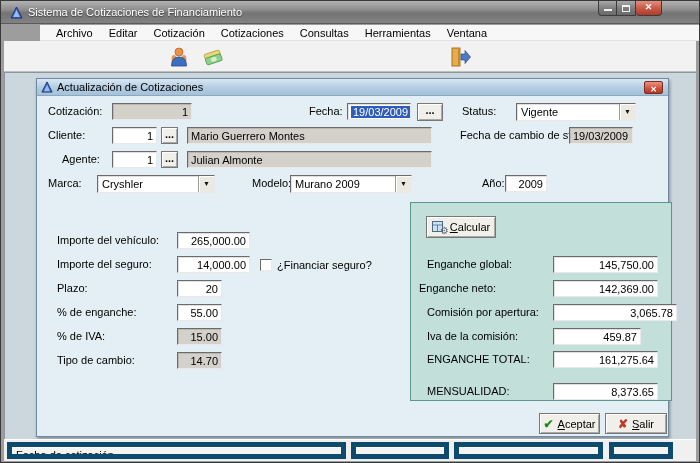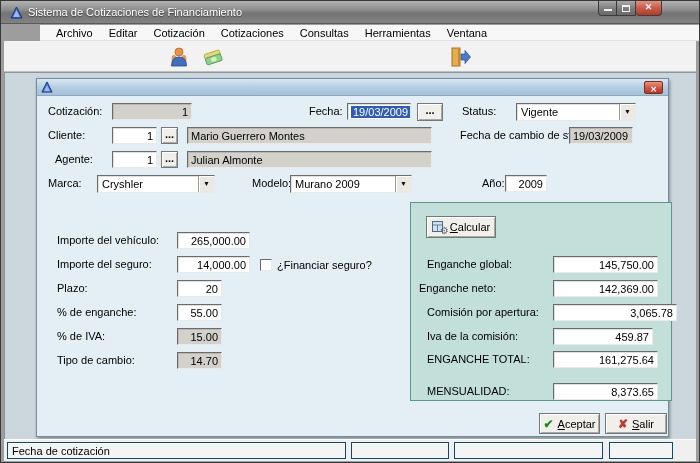--- a/index.html
+++ b/index.html
@@ -39,21 +39,21 @@
   .toolicon { position:absolute; top:4px; width:24px; height:24px; }
 
   
   .mdi { left:3px; top:71px; width:692px; height:367px; background:#ccd6dd;
          box-shadow:inset 1px 1px 0 #8b979f; }
 
   
   .statusbar { left:3px; top:438px; width:692px; height:22px; background:#f0f0f0;
                border-top:1px solid #fff; }
   .sb-panel { position:absolute; top:2px; height:17px; background:#f4f4f4;
-              border:1px solid #0c4a6e; box-shadow:inset 0 1px 0 #fff;
+              border:5px solid #0c4a6e; box-shadow:inset 0 1px 0 #fff;
               padding:2px 4px; overflow:hidden; white-space:nowrap; }
 
   
   .dialog { left:35px; top:77px; width:633px; height:359px; background:#e3eff4;
             border:1px solid #6f8ba2; box-shadow:1px 2px 3px rgba(0,0,0,.35); }
   .dlg-title { position:absolute; left:0; top:0; width:100%; height:17px;
                background:linear-gradient(180deg,#d9e7f3,#b3cce1 55%,#a5c2da);
                border-bottom:1px solid #8aa8bf; }
   .dlg-title .dtext { position:absolute; left:20px; top:2px; }
   .dlg-icon { position:absolute; left:4px; top:2px; width:12px; height:12px; }
@@ -155,20 +155,21 @@
   </div>
 
   <div class="abs mdi"></div>
 
   <div class="abs dialog">
     <div class="dlg-title">
       <svg class="dlg-icon" viewBox="0 0 13 13">
         <polygon points="6.5,1 12,12 1,12" fill="#3f6fd0" stroke="#17316e" stroke-width="1"></polygon>
         <polygon points="6.5,4 9.8,11 3.2,11" fill="#9db9ea"></polygon>
       </svg>
+      <span class="dtext">Actualización de Cotizaciones</span>
       <div class="dlg-close"><span>✕</span></div>
     </div>
 
     <span class="lbl" style="left:11px; top:26px">Cotización:</span>
     <div class="tb dis num" style="left:75px; top:24px; width:80px">1</div>
     <span class="lbl" style="left:272px; top:26px">Fecha:</span>
     <div class="tb" style="left:310px; top:24px; width:64px"><span class="sel">19/03/2009</span></div>
     <div class="btn browse" style="left:380px; top:24px; width:26px; height:18px">...</div>
     <span class="lbl" style="left:425px; top:26px">Status:</span>
     <div class="combo" style="left:479px; top:24px; width:120px">
@@ -176,21 +177,21 @@
       <span class="arrowbtn"><span>▼</span></span>
     </div>
 
     <span class="lbl" style="left:11px; top:50px">Cliente:</span>
     <div class="tb num" style="left:75px; top:48px; width:45px">1</div>
     <div class="btn browse" style="left:124px; top:48px; width:17px; height:17px">...</div>
     <div class="tb dis" style="left:150px; top:48px; width:245px">Mario Guerrero Montes</div>
     <span class="lbl" style="left:423px; top:50px">Fecha de cambio de status:</span>
     <div class="tb dis" style="left:532px; top:48px; width:64px">19/03/2009</div>
 
-    <span class="lbl" style="left:18px; top:74px">Agente:</span>
+    <span class="lbl" style="left:25px; top:74px">Agente:</span>
     <div class="tb num" style="left:75px; top:72px; width:45px">1</div>
     <div class="btn browse" style="left:124px; top:72px; width:17px; height:17px">...</div>
     <div class="tb dis" style="left:150px; top:72px; width:245px">Julian Almonte</div>
 
     <span class="lbl" style="left:11px; top:98px">Marca:</span>
     <div class="combo" style="left:60px; top:96px; width:118px">
       <span class="cval">Cryshler</span>
       <span class="arrowbtn"><span>▼</span></span>
     </div>
     <span class="lbl" style="left:215px; top:98px">Modelo:</span>
@@ -237,21 +238,21 @@
       <span class="lbl" style="left:16px; top:55px">Enganche global:</span>
       <div class="tb num" style="left:142px; top:53px; width:105px">145,750.00</div>
 
       <span class="lbl" style="left:8px; top:79px">Enganche neto:</span>
       <div class="tb num" style="left:142px; top:77px; width:105px">142,369.00</div>
 
       <span class="lbl" style="left:16px; top:103px">Comisión por apertura:</span>
       <div class="tb num" style="left:142px; top:101px; width:124px">3,065.78</div>
 
       <span class="lbl" style="left:16px; top:127px">Iva de la comisión:</span>
-      <div class="tb num" style="left:142px; top:125px; width:100px">459.87</div>
+      <div class="tb num" style="left:142px; top:125px; width:88px">459.87</div>
 
       <span class="lbl" style="left:16px; top:150px">ENGANCHE TOTAL:</span>
       <div class="tb num" style="left:142px; top:148px; width:105px">161,275.64</div>
 
       <span class="lbl" style="left:16px; top:182px">MENSUALIDAD:</span>
       <div class="tb num" style="left:142px; top:180px; width:105px">8,373.65</div>
     </div>
 
     <div class="btn push" style="left:502px; top:334px; width:61px; height:21px">
       <span class="check-glyph">✔</span>

